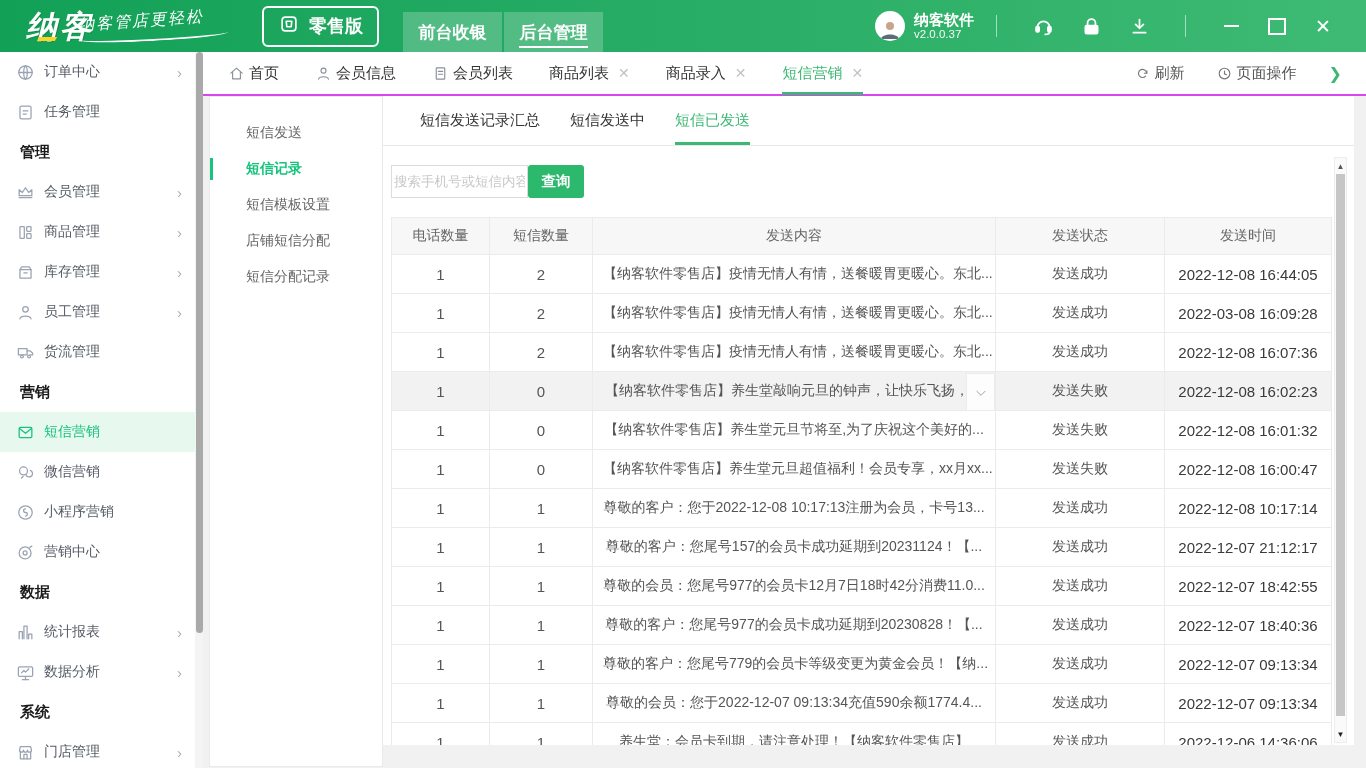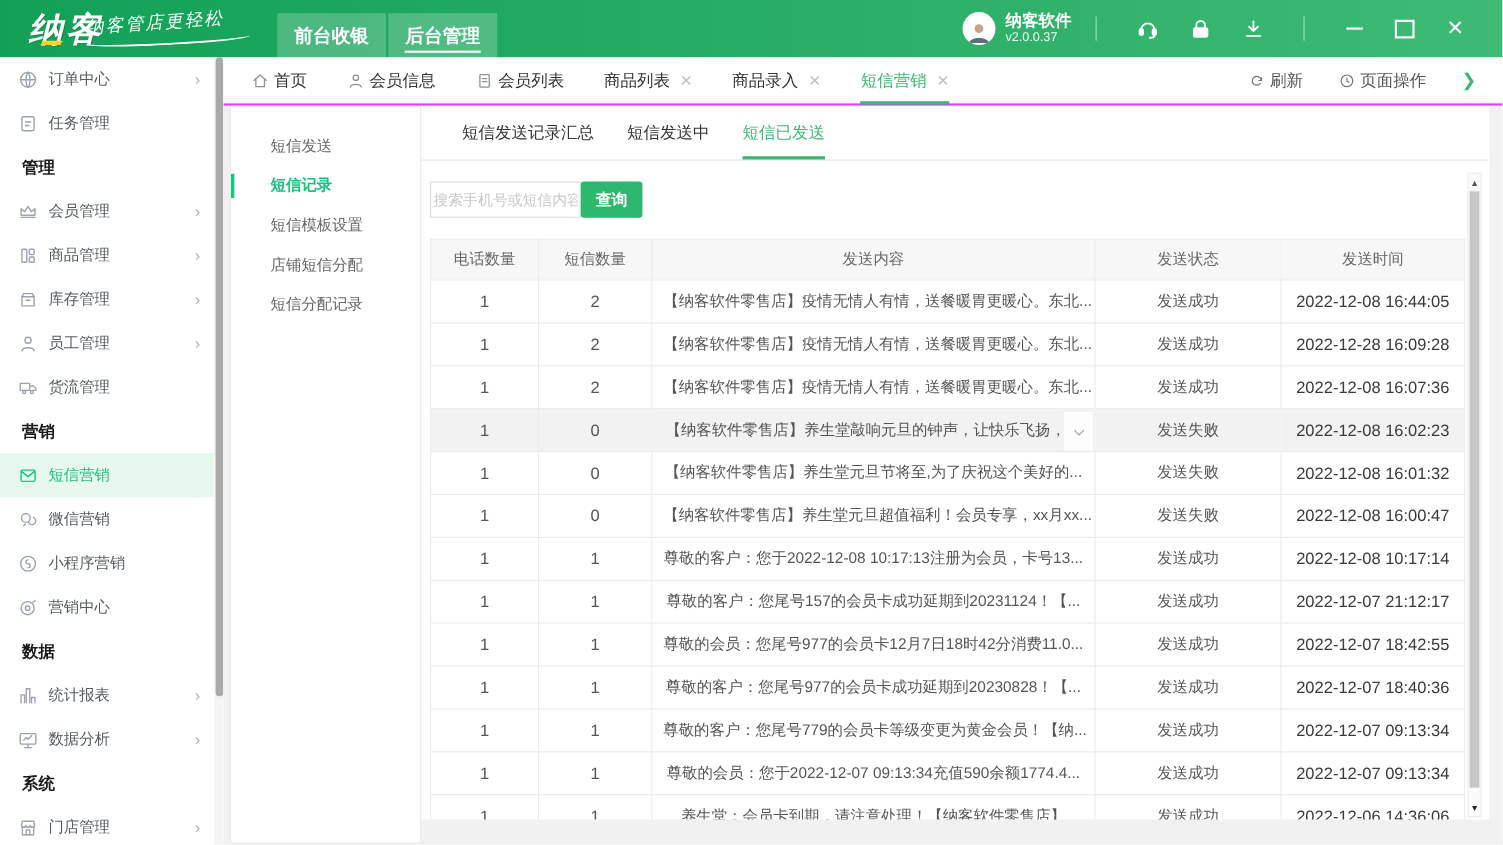--- a/index.html
+++ b/index.html
@@ -109,20 +109,29 @@
 
 <header class="topbar">
   <div class="logo-wrap">
     <span class="logo-text">纳客</span>
     <span class="logo-accent"></span>
   </div>
   <div class="slogan-wrap">
     <span class="slogan">纳客管店更轻松</span>
     <span class="slogan-swoosh"></span>
   </div>
+  <div class="edition">
+    <span>
+      <svg viewBox="0 0 24 24" fill="none" stroke="#fff" stroke-linecap="round" stroke-linejoin="round">
+          <rect x="4.5" y="4.5" width="15" height="15" rx="3.5"></rect>
+          <path d="M9 9h6l-.6 6H9.6z"></path>
+        </svg>
+    </span>
+    <span>零售版</span>
+  </div>
   <nav class="topnav">
     <div class="nav-btn">前台收银</div>
     <div class="nav-btn active">后台管理</div>
   </nav>
   <div class="user-zone">
     <div class="avatar">
       <svg viewBox="0 0 24 24">
           <circle cx="12" cy="9" r="4" fill="#c9a489"></circle>
           <path d="M3 22c1-6 17-6 18 0z" fill="#5f6b79"></path>
         </svg>
@@ -437,21 +446,21 @@
     <td class="c1">2</td>
     <td class="c2"><span class="txt">【纳客软件零售店】疫情无情人有情，送餐暖胃更暖心。东北...</span></td>
     <td class="c3">发送成功</td>
     <td class="c4">2022-12-08 16:44:05</td>
   </tr>
           <tr>
     <td class="c0">1</td>
     <td class="c1">2</td>
     <td class="c2"><span class="txt">【纳客软件零售店】疫情无情人有情，送餐暖胃更暖心。东北...</span></td>
     <td class="c3">发送成功</td>
-    <td class="c4">2022-12-28 16:09:28</td>
+    <td class="c4">2022-03-08 16:09:28</td>
   </tr>
           <tr>
     <td class="c0">1</td>
     <td class="c1">2</td>
     <td class="c2"><span class="txt">【纳客软件零售店】疫情无情人有情，送餐暖胃更暖心。东北...</span></td>
     <td class="c3">发送成功</td>
     <td class="c4">2022-12-08 16:07:36</td>
   </tr>
           <tr class="hl">
     <td class="c0">1</td>

